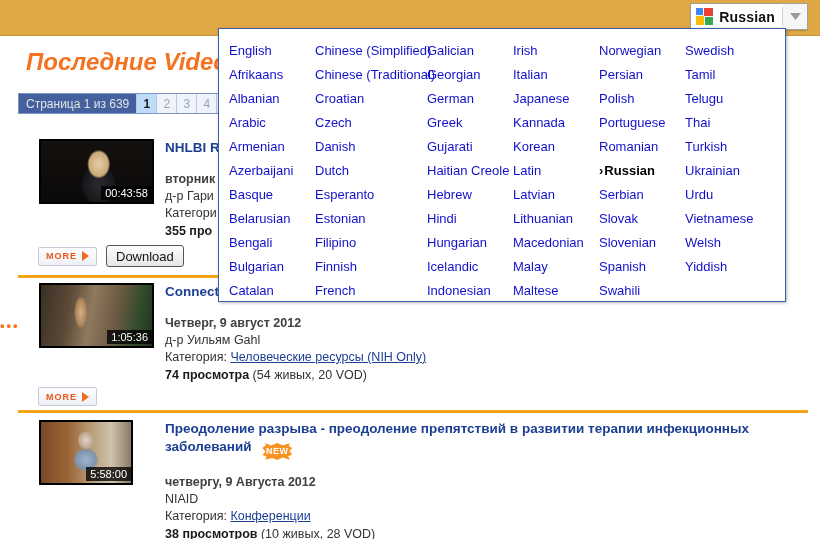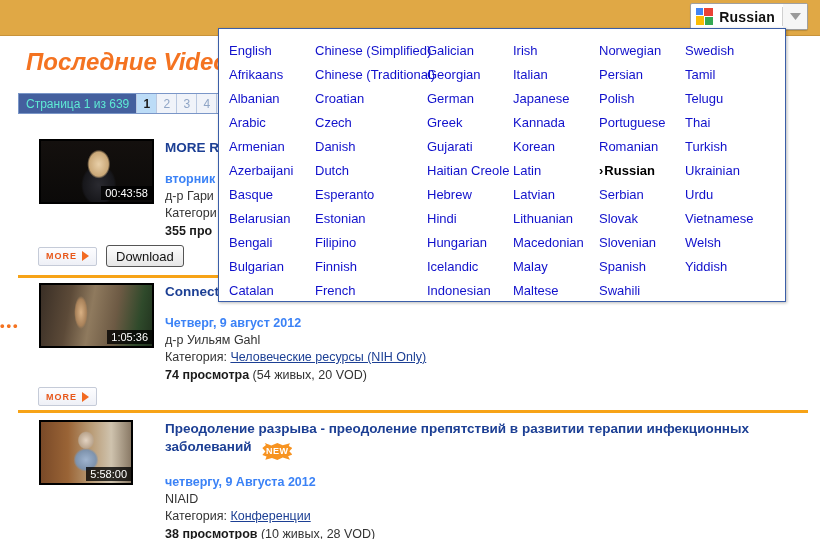--- a/index.html
+++ b/index.html
@@ -84,21 +84,21 @@
 
   
   .pager {
     position:absolute; left:18px; top:93px;
     display:flex; align-items:stretch; height:21px;
     border:1px solid #7a96c8;
     box-sizing:border-box;
     font-size:12px;
   }
   .pager-label {
-    background:#44609e; color:#5eead4;
+    background:#44609e; color:#e5e5e5;
     padding:8px 7px; display:flex; align-items:center;
     white-space:nowrap;
   }
   .pager-pg {
     width:19px; display:flex; align-items:center; justify-content:center;
     border-left:1px solid #b9c8e0;
     background:#f0f3f9; color:#8fa5c6; cursor:pointer;
   }
   .pager-pg.active { background:#bcdcf7; color:#1a1a1a; font-weight:bold; }
 
@@ -118,21 +118,21 @@
   .dur {
     position:absolute; right:0; bottom:2px;
     background:rgba(0,0,0,.78); color:#fff;
     font-size:11px; line-height:14px; padding:0 4px;
     font-family:"Liberation Sans", sans-serif;
   }
   .v-title {
     font-size:13.5px; font-weight:bold; color:#1c3f94;
     line-height:18px; cursor:pointer;
   }
-  .v-date { font-size:12.5px; font-weight:bold; color:#3b82f6; line-height:17px; }
+  .v-date { font-size:12.5px; font-weight:bold; color:#404040; line-height:17px; }
   .v-person { font-size:12.5px; color:#333; line-height:17px; }
   .v-cat { font-size:12.5px; color:#333; line-height:17px; }
   .v-cat a { color:#1c3f94; text-decoration:underline; cursor:pointer; }
   .v-views { font-size:12.5px; color:#1a1a1a; line-height:18px; }
   .v-views b { font-weight:bold; }
   .v-views span.sub { font-weight:normal; color:#333; }
 
   .new-badge {
     display:inline-block; vertical-align:-3px;
     width:30px; height:17px; margin-left:7px;
@@ -210,21 +210,21 @@
   </div>
 
   <div class="thumb" style="left:39px; top:139px; width:115px; height:65px;padding-left:8px;">
     <div class="pic" style="background:
             radial-gradient(ellipse 16px 20px at 52% 38%, #e8cfa8 0%, #caa878 60%, rgba(0,0,0,0) 72%),
             radial-gradient(ellipse 22px 26px at 52% 72%, #2a2a30 0%, #17171b 70%, rgba(0,0,0,0) 80%),
             linear-gradient(#14100e,#0b0a09);"></div>
     <div class="dur">00:43:58</div>
   </div>
   <div class="entry" style="left:165px; top:139px;">
-    <div class="v-title">MORE R</div>
+    <div class="v-title">NHLBI R</div>
     <div style="height:14px"></div>
     <div class="v-date">вторник</div>
     <div class="v-person">д-р Гари</div>
     <div class="v-cat">
       <span>Категори</span>
     </div>
     <div class="v-views">
       <b>355 про</b>
     </div>
   </div>

